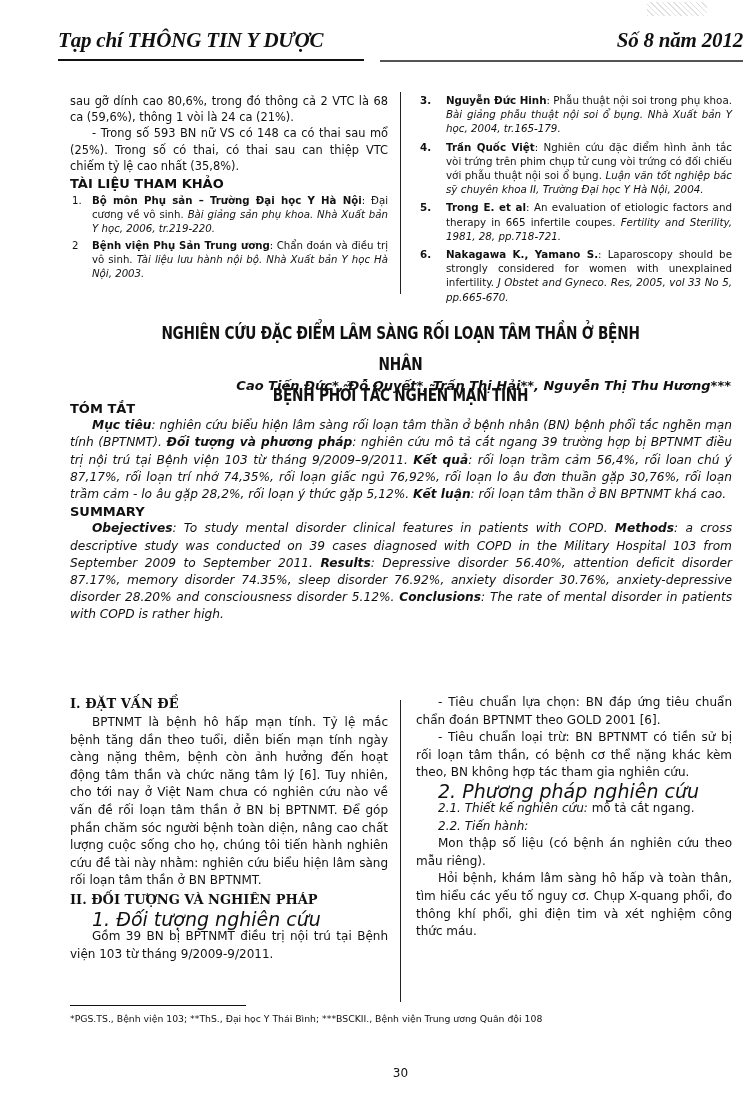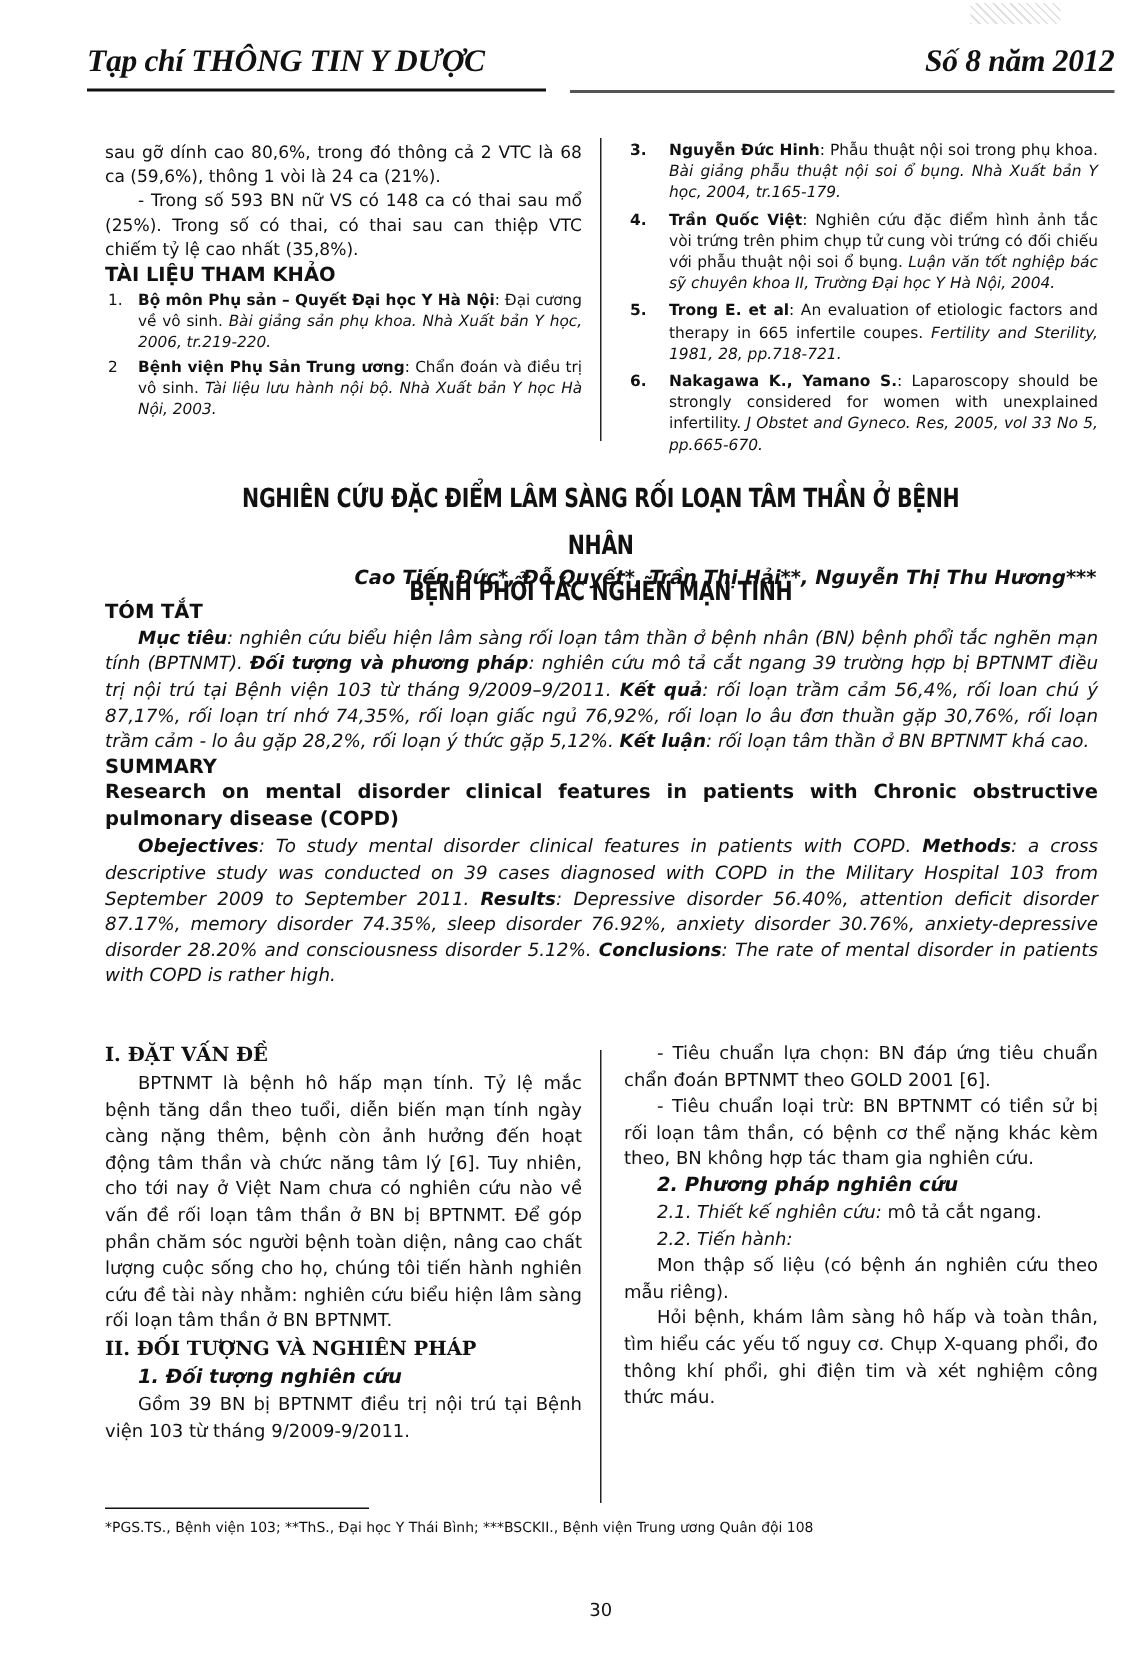--- a/index.html
+++ b/index.html
@@ -29,21 +29,21 @@
 
   .title { position: absolute; left: 40px; width: 673px; top: 318px; text-align: center; font-family: "DejaVu Sans", sans-serif; font-weight: bold; font-size: 17.5px; line-height: 31px; transform: scaleX(0.78); transform-origin: center top; letter-spacing: -0.3px; }
   .authors { position: absolute; right: 46px; top: 378px; font-style: italic; font-weight: bold; font-size: 13px; }
 
   .abstract { position: absolute; left: 46px; width: 662px; top: 400px; font-size: 12.2px; line-height: 17.2px; text-align: justify; }
   .abstract .h { font-weight: bold; font-size: 13px; }
   .abstract .it { font-style: italic; }
   .abstract .ind { text-indent: 22px; }
   .abstract .sumtitle { font-weight: bold; font-size: 13px; line-height: 18px; }
 
-  .sub { font-weight: bold; font-style: italic; font-size: 13px; padding-left: 22px; line-height: 18px; }
+  .sub { font-weight: normal; font-style: italic; font-size: 19px; padding-left: 22px; line-height: 18px; }
   .sub2 { font-style: italic; padding-left: 22px; }
 
   .fnrule { position: absolute; left: 46px; top: 1005px; width: 176px; height: 1px; background: #111; }
   .footnote { position: absolute; left: 46px; top: 1013px; font-size: 9.3px; }
   .pagenum { position: absolute; left: 0; width: 753px; top: 1066px; text-align: center; font-size: 12px; }
   .scan { position: absolute; right: 70px; top: 2px; width: 60px; height: 14px; opacity: 0.25;
           background: repeating-linear-gradient(45deg, #888 0 1px, transparent 1px 4px); }
 </style>
 </head>
 <body>
@@ -57,21 +57,21 @@
     <div class="rule1"></div>
     <div class="rule2"></div>
   </div>
 
   <div class="col colL" style="top:93px;">
     <div>sau gỡ dính cao 80,6%, trong đó thông cả 2 VTC là 68 ca (59,6%), thông 1 vòi là 24 ca (21%).</div>
     <div class="indent">- Trong số 593 BN nữ VS có 148 ca có thai sau mổ (25%). Trong số có thai, có thai sau can thiệp VTC chiếm tỷ lệ cao nhất (35,8%).</div>
     <div class="secT">TÀI LIỆU THAM KHẢO</div>
     <div class="ref">
       <span class="num">1.</span>
-      <b>Bộ môn Phụ sản – Quyết Đại học Y Hà Nội</b><span>: Đại cương về vô sinh. </span><i>Bài giảng sản phụ khoa. Nhà Xuất bản Y học, 2006, tr.219-220.</i>
+      <b>Bộ môn Phụ sản – Trường Đại học Y Hà Nội</b><span>: Đại cương về vô sinh. </span><i>Bài giảng sản phụ khoa. Nhà Xuất bản Y học, 2006, tr.219-220.</i>
     </div>
     <div class="ref">
       <span class="num">2</span>
       <b>Bệnh viện Phụ Sản Trung ương</b><span>: Chẩn đoán và điều trị vô sinh. </span><i>Tài liệu lưu hành nội bộ. Nhà Xuất bản Y học Hà Nội, 2003.</i>
     </div>
   </div>
   <div class="vrule" style="left:376px; top:92px; height:202px;"></div>
 
   <div class="col colR" style="top:93px;">
     <div class="ref refR">
@@ -95,21 +95,20 @@
   <div class="title">
     <div>NGHIÊN CỨU ĐẶC ĐIỂM LÂM SÀNG RỐI LOẠN TÂM THẦN Ở BỆNH NHÂN</div>
     <div>BỆNH PHỔI TẮC NGHẼN MẠN TÍNH</div>
   </div>
   <div class="authors">Cao Tiến Đức*, Đỗ Quyết*, Trần Thị Hải**, Nguyễn Thị Thu Hương***</div>
 
   <div class="abstract">
     <div class="h">TÓM TẮT</div>
     <div class="ind it"><b>Mục tiêu</b><span>: nghiên cứu biểu hiện lâm sàng rối loạn tâm thần ở bệnh nhân (BN) bệnh phổi tắc nghẽn mạn tính (BPTNMT). </span><b>Đối tượng và phương pháp</b><span>: nghiên cứu mô tả cắt ngang 39 trường hợp bị BPTNMT điều trị nội trú tại Bệnh viện 103 từ tháng 9/2009–9/2011. </span><b>Kết quả</b><span>: rối loạn trầm cảm 56,4%, rối loan chú ý 87,17%, rối loạn trí nhớ 74,35%, rối loạn giấc ngủ 76,92%, rối loạn lo âu đơn thuần gặp 30,76%, rối loạn trầm cảm - lo âu gặp 28,2%, rối loạn ý thức gặp 5,12%. </span><b>Kết luận</b><span>: rối loạn tâm thần ở BN BPTNMT khá cao.</span></div>
     <div class="h">SUMMARY</div>
-    <div class="sumtitle">Research on mental disorder clinical features in patients with Chronic obstructive pulmonary disease (COPD)</div>
     <div class="ind it"><b>Obejectives</b><span>: To study mental disorder clinical features in patients with COPD. </span><b>Methods</b><span>: a cross descriptive study was conducted on 39 cases diagnosed with COPD in the Military Hospital 103 from September 2009 to September 2011. </span><b>Results</b><span>: Depressive disorder 56.40%, attention deficit disorder 87.17%, memory disorder 74.35%, sleep disorder 76.92%, anxiety disorder 30.76%, anxiety-depressive disorder 28.20% and consciousness disorder 5.12%. </span><b>Conclusions</b><span>: The rate of mental disorder in patients with COPD is rather high.</span></div>
   </div>
 
   <div class="col colL" style="top:694px; font-size:12px; line-height:17.6px;">
     <div class="secT" style="font-family:'DejaVu Serif',serif;">I. ĐẶT VẤN ĐỀ</div>
     <div class="indent">BPTNMT là bệnh hô hấp mạn tính. Tỷ lệ mắc bệnh tăng dần theo tuổi, diễn biến mạn tính ngày càng nặng thêm, bệnh còn ảnh hưởng đến hoạt động tâm thần và chức năng tâm lý [6]. Tuy nhiên, cho tới nay ở Việt Nam chưa có nghiên cứu nào về vấn đề rối loạn tâm thần ở BN bị BPTNMT. Để góp phần chăm sóc người bệnh toàn diện, nâng cao chất lượng cuộc sống cho họ, chúng tôi tiến hành nghiên cứu đề tài này nhằm: nghiên cứu biểu hiện lâm sàng rối loạn tâm thần ở BN BPTNMT.</div>
     <div class="secT" style="font-family:'DejaVu Serif',serif;">II. ĐỐI TƯỢNG VÀ NGHIÊN PHÁP</div>
     <div class="sub">1. Đối tượng nghiên cứu</div>
     <div class="indent">Gồm 39 BN bị BPTNMT điều trị nội trú tại Bệnh viện 103 từ tháng 9/2009-9/2011.</div>
   </div>

